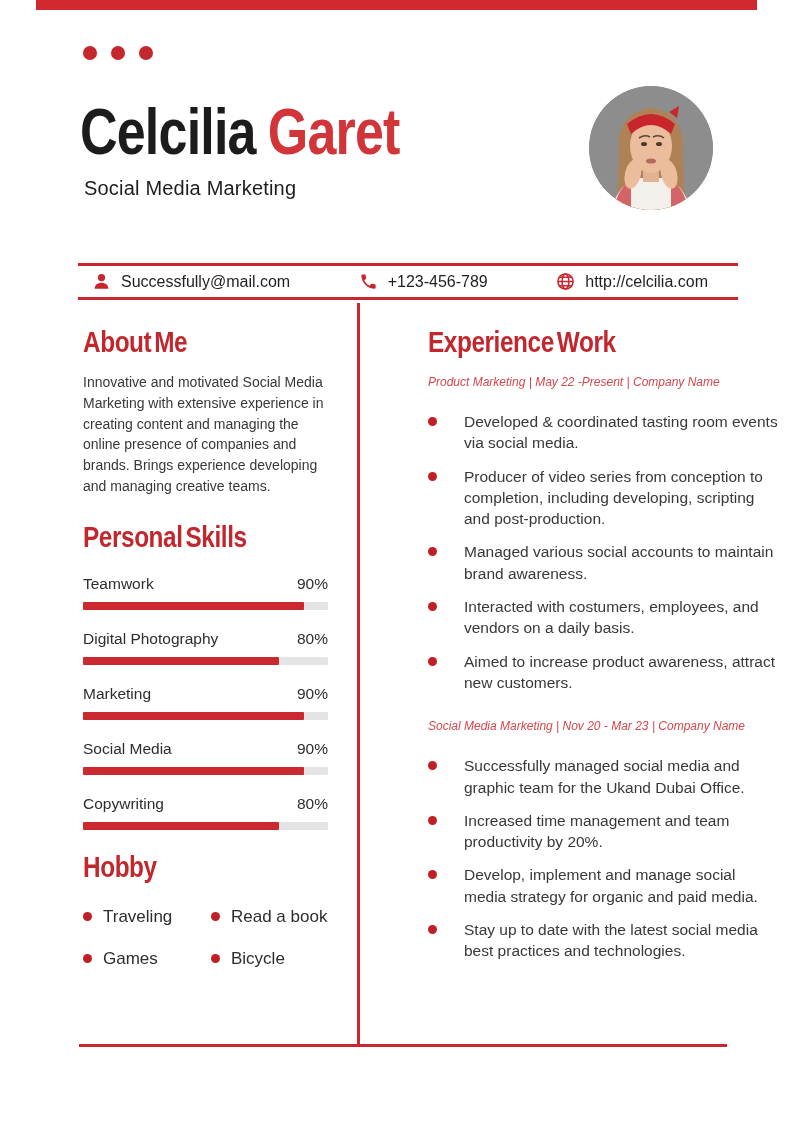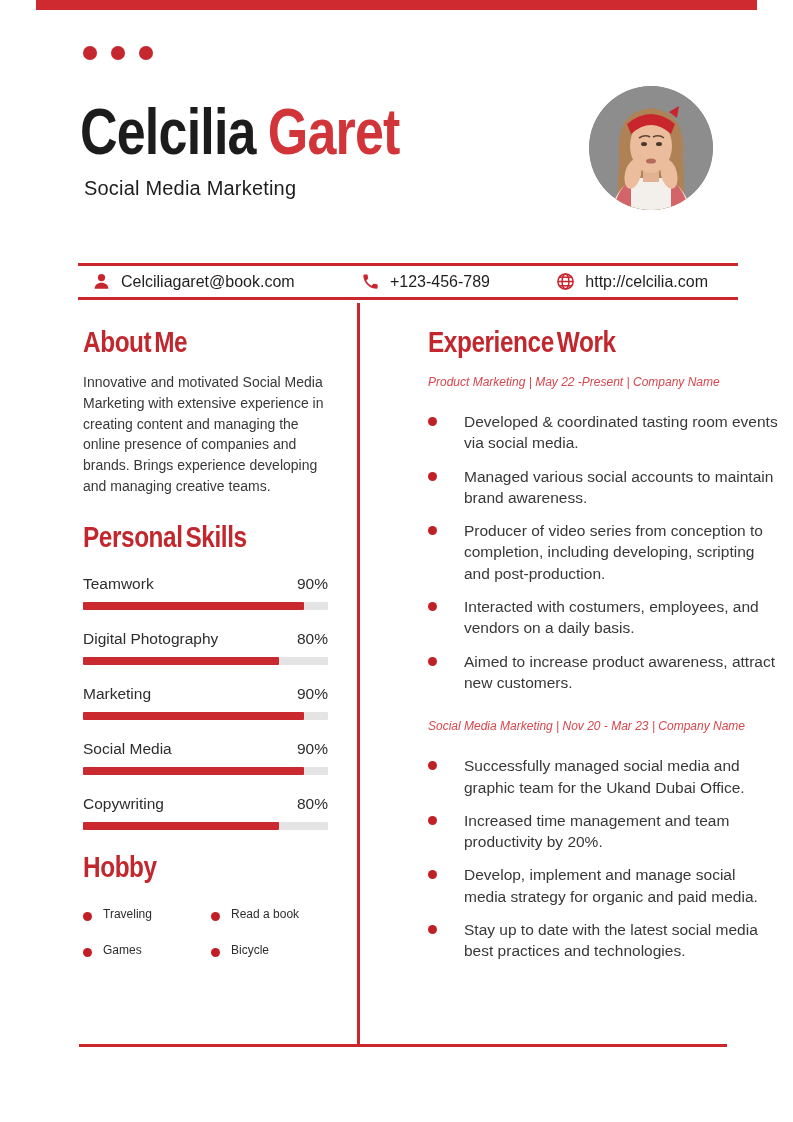--- a/index.html
+++ b/index.html
@@ -51,21 +51,21 @@
 
   .skills-head{margin-top:24px;}
   .skills-list{margin-top:22px;}
   .skill{margin-bottom:20px;}
   .skill-top{display:flex;justify-content:space-between;align-items:baseline;margin-bottom:9px;font-size:15.5px;color:#2d2d2d;}
   .skill-track{height:8px;background:var(--track);border-radius:1px;position:relative;}
   .skill-fill{height:8px;background:var(--bar-red);border-radius:1px;}
 
   .hobby-head{margin-top:21px;}
   .hobby-grid{margin-top:24px;display:grid;grid-template-columns:128px auto;row-gap:22px;}
-  .hobby-item{display:flex;align-items:flex-end;gap:11px;font-size:12px;color:#2d2d2d;}
+  .hobby-item{display:flex;align-items:center;gap:11px;font-size:17px;color:#2d2d2d;}
   .hdot{width:9px;height:9px;border-radius:50%;background:#C11F26;flex:0 0 auto;}
 
   .job{margin-top:13px;}
   .job + .job{margin-top:22px;}
   .job-title{font-size:12px;line-height:23px;font-style:italic;font-weight:500;color:var(--title-red);}
   .job-bullets{list-style:none;margin-top:17px;}
   .bullet{display:flex;gap:27px;margin-bottom:12px;}
   .bdot{width:9px;height:9px;border-radius:50%;background:#C11F26;flex:0 0 auto;margin-top:6px;}
   .btext{font-size:15.5px;line-height:21.3px;color:var(--text);}
 </style>
@@ -112,21 +112,21 @@
       <ellipse cx="80" cy="88" rx="8" ry="15" fill="#EBBD9C" transform="rotate(-14 80 88)"></ellipse>
     </svg>
   </div>
 
   <div class="contact">
     <div class="citem">
       <svg class="cicon" viewBox="0 0 19 19">
         <circle cx="9.5" cy="5.6" r="3.6" fill="#C8252C"></circle>
         <path d="M2.6 16.8c0-3.9 3.1-6.1 6.9-6.1s6.9 2.2 6.9 6.1z" fill="#C8252C"></path>
       </svg>
-      <span>Celciliagaret@book.com</span>
+      <span>Successfully@mail.com</span>
     </div>
     <div class="citem">
       <svg class="cicon" viewBox="0 0 24 24">
         <path fill="#C8252C" d="M6.62 10.79c1.44 2.83 3.76 5.14 6.59 6.59l2.2-2.2c.27-.27.67-.36 1.02-.24 1.12.37 2.33.57 3.57.57.55 0 1 .45 1 1V20c0 .55-.45 1-1 1-9.39 0-17-7.61-17-17 0-.55.45-1 1-1h3.5c.55 0 1 .45 1 1 0 1.25.2 2.45.57 3.57.11.35.03.74-.25 1.02l-2.2 2.2z"></path>
       </svg>
       <span>+123-456-789</span>
     </div>
     <div class="citem">
       <svg class="cicon" viewBox="0 0 19 19">
         <g stroke="#C8252C" stroke-width="1.5" fill="none">
@@ -231,26 +231,26 @@
   <div class="job">
     <div class="job-title">Product Marketing | May 22 -Present | Company Name</div>
     <ul class="job-bullets">
   <li class="bullet">
     <span class="bdot"></span>
     <span class="btext">Developed &amp; coordinated tasting room events via social media.</span>
   </li>
 
   <li class="bullet">
     <span class="bdot"></span>
+    <span class="btext">Producer of video series from conception to completion, including developing, scripting and post-production.</span>
+  </li>
+
+  <li class="bullet">
+    <span class="bdot"></span>
     <span class="btext">Managed various social accounts to maintain brand awareness.</span>
-  </li>
-
-  <li class="bullet">
-    <span class="bdot"></span>
-    <span class="btext">Producer of video series from conception to completion, including developing, scripting and post-production.</span>
   </li>
 
   <li class="bullet">
     <span class="bdot"></span>
     <span class="btext">Interacted with costumers, employees, and vendors on a daily basis.</span>
   </li>
 
   <li class="bullet">
     <span class="bdot"></span>
     <span class="btext">Aimed to increase product awareness, attract new customers.</span>

